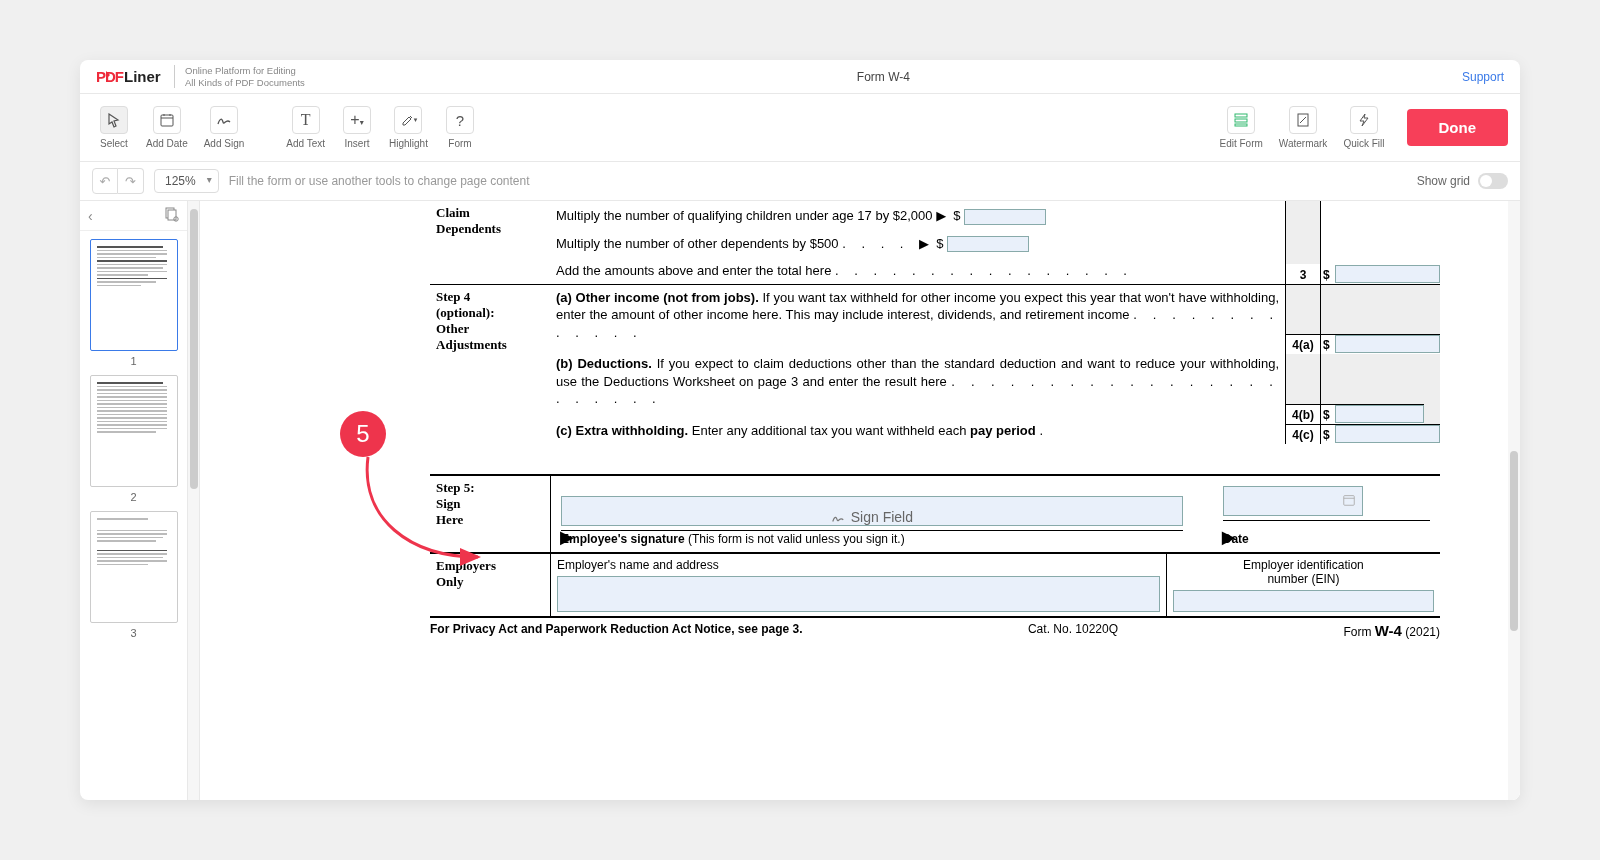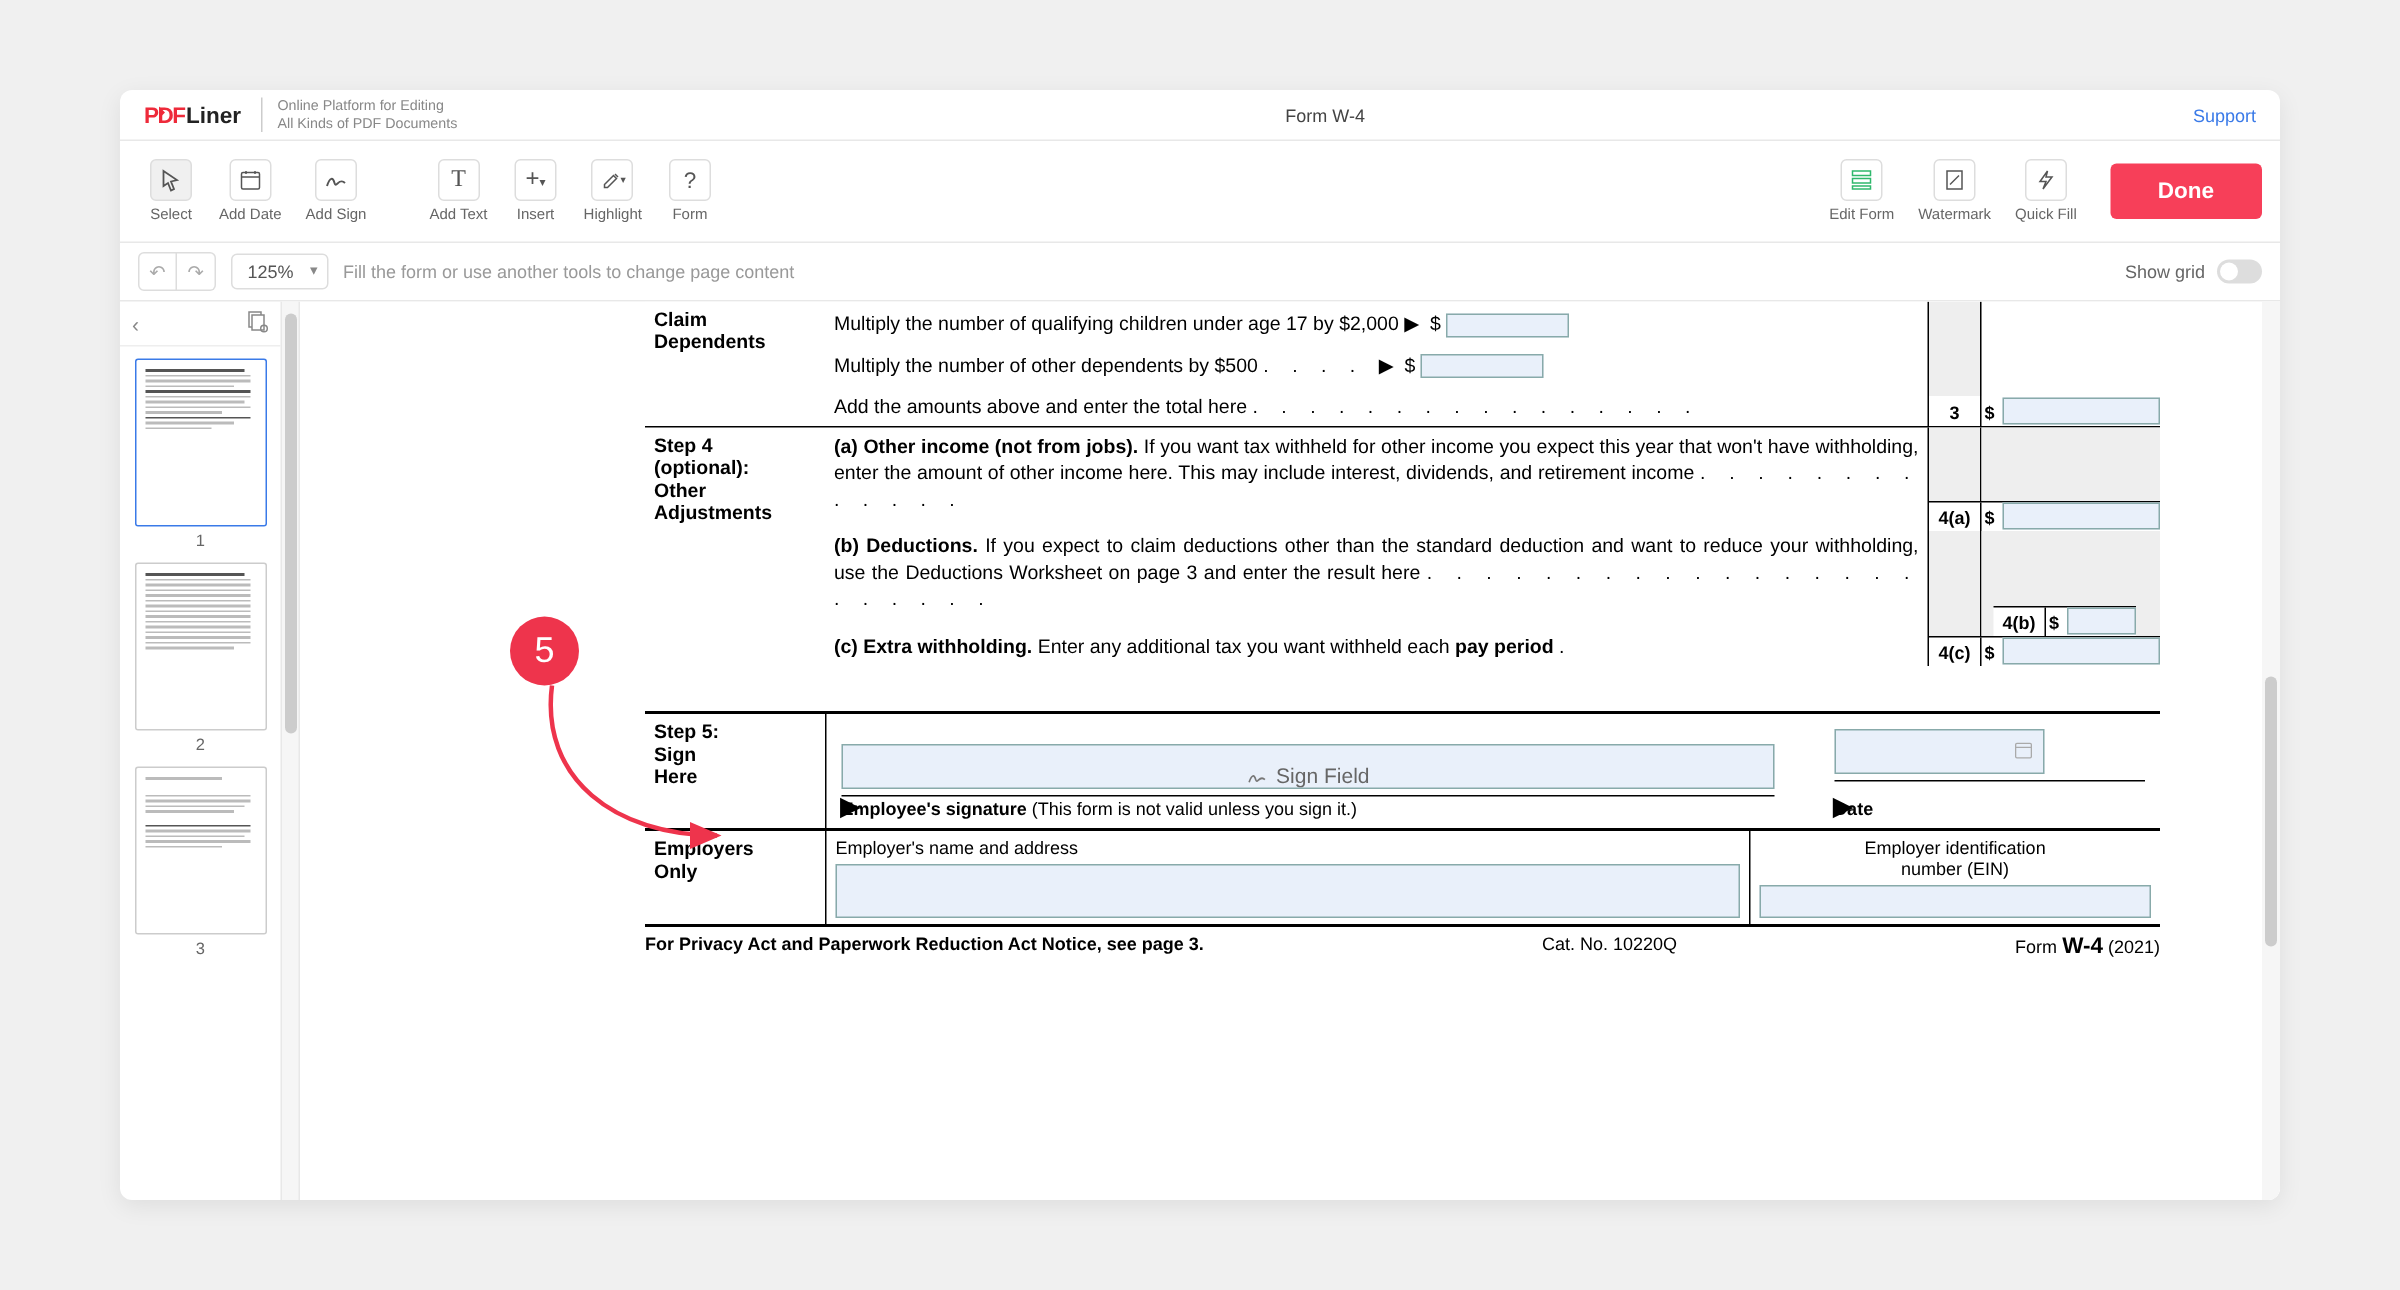--- a/index.html
+++ b/index.html
@@ -38,21 +38,21 @@
 .thumbs { flex: 1; overflow: auto; padding: 8px; }
 .thumb { width: 88px; margin: 0 auto 8px; text-align: center; }
 .thumb .pg { width: 88px; height: 112px; border: 1px solid #ccc; background: #fff; border-radius: 2px; position: relative; overflow: hidden; }
 .thumb.active .pg { border: 1.5px solid #3a7ae8; }
 .thumb .lbl { font-size: 11px; color: #666; margin-top: 4px; }
 .scroller { width: 12px; background: #f6f6f6; border-right: 1px solid #e8e8e8; position: relative; }
 .scroller .bar { position: absolute; left: 2px; width: 8px; background: #ccc; border-radius: 4px; top: 8px; height: 280px; }
 .canvas { flex: 1; background: #fff; position: relative; overflow: hidden; }
 .page { position: absolute; left: 230px; top: 0; width: 1010px; background: #fff; font-family: Arial, Helvetica, sans-serif; }
 .form-row { display: flex; border-top: 1px solid #000; }
-.form-left { width: 120px; padding: 4px 6px; font-size: 13px; font-weight: bold; font-family: Liberation Sans, sans-serif; }
+.form-left { width: 120px; padding: 4px 6px; font-size: 13px; font-weight: bold; font-family: Liberation Serif, serif; }
 .form-mid { flex: 1; padding: 4px 6px; font-size: 13px; line-height: 1.35; }
 .form-right { width: 155px; display: flex; border-left: 1px solid #000; }
 .rnum { width: 35px; border-right: 1px solid #000; display: flex; align-items: flex-end; justify-content: center; font-size: 12px; font-weight: bold; padding-bottom: 2px; }
 .ramt { flex: 1; display: flex; align-items: flex-end; }
 .ramt .dollar { width: 14px; font-size: 12px; font-weight: bold; padding: 0 0 2px 2px; }
 .ramt .fld { flex: 1; height: 18px; background: #e9f0fa; border: 1px solid #8aa; margin-bottom: 1px; }
 .inline-fld { display: inline-block; height: 16px; width: 82px; background: #e9f0fa; border: 1px solid #8aa; vertical-align: middle; }
 .dots { letter-spacing: 6px; }
 .sign-row { display: flex; border-top: 2px solid #000; }
 .sign-block { flex: 1; padding: 6px 10px; position: relative; border-left: 1px solid #000; }
@@ -346,21 +346,21 @@
                 <div class="rnum">4(a)</div>
                 <div class="ramt">
                     <div class="dollar">$</div>
                     <div class="fld"></div>
                   </div>
               </div>
             </div>
             <div style="flex:1;display:flex;position:relative;">
               <div style="width:35px;border-right:1px solid #000;background:#eee;"></div>
               <div style="flex:1;background:#eee;"></div>
-              <div style="position:absolute;left:0;bottom:0;right:16px;height:20px;display:flex;background:#fff;border-top:1px solid #000;margin-left:43px;">
+              <div style="position:absolute;left:0;bottom:0;right:16px;height:20px;display:flex;background:#fff;border-top:1px solid #000;">
                 <div class="rnum">4(b)</div>
                 <div class="ramt">
                     <div class="dollar">$</div>
                     <div class="fld"></div>
                   </div>
               </div>
             </div>
             <div style="height:20px;display:flex;border-top:1px solid #000;">
               <div class="rnum">4(c)</div>
               <div class="ramt">

